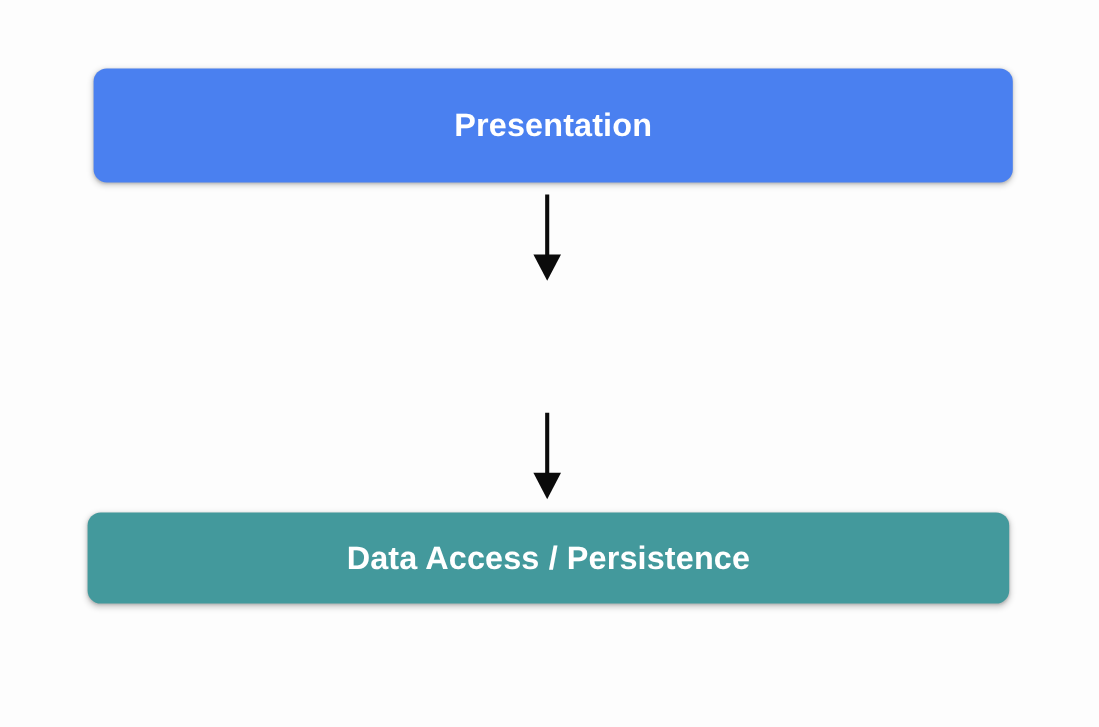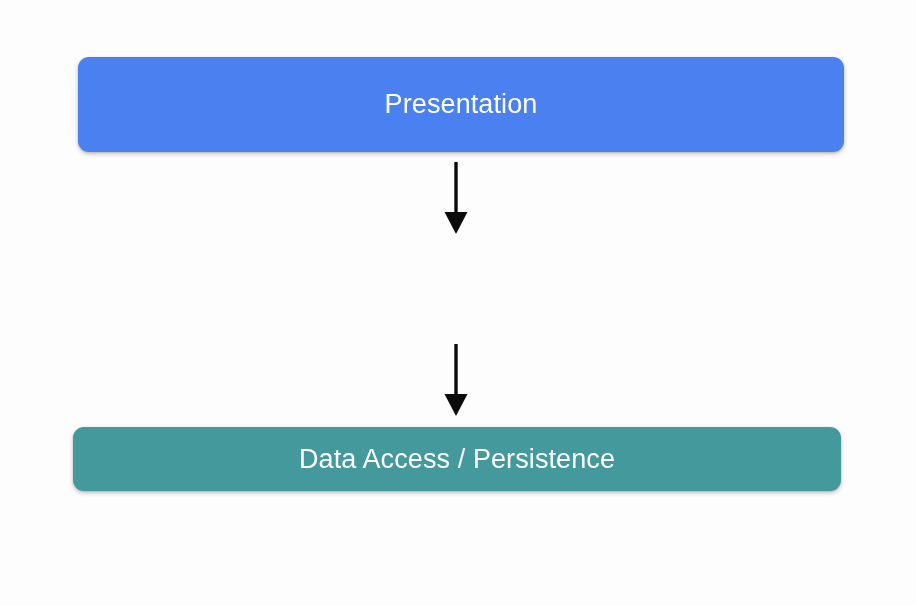--- a/index.html
+++ b/index.html
@@ -26,21 +26,21 @@
     align-items: center;
     justify-content: center;
     border-radius: 11px;
     box-sizing: border-box;
     box-shadow: 0 2px 5px rgba(0,0,0,0.22), 0 1px 2px rgba(0,0,0,0.12);
   }
   .node-label {
     color: #ffffff;
     font-family: "Liberation Sans", sans-serif;
     font-size: 27px;
-    font-weight: 400;
+    font-weight: 700;
     letter-spacing: 0.1px;
     line-height: 1;
     white-space: nowrap;
     text-align: center;
     user-select: none;
   }
   
   #node-presentation {
     left: 78px;
     top: 57px;
@@ -54,21 +54,21 @@
     top: 243px;
     width: 766px;
     height: 89px;
     background: #4d9e2f;
   }
   
   #node-data-access {
     left: 73px;
     top: 427px;
     width: 768px;
-    height: 64px;
+    height: 76px;
     background: #43999c;
   }
   .connector {
     position: absolute;
     overflow: visible;
   }
   #connector-presentation-to-business {
     left: 420px;
     top: 152px;
     width: 72px;

